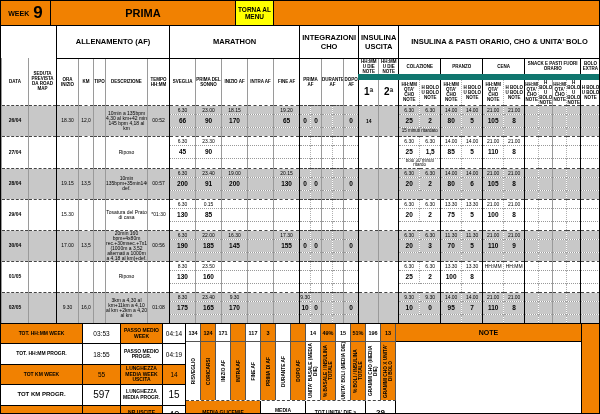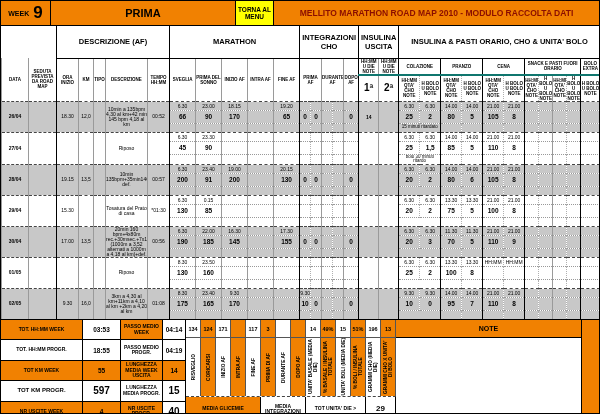--- a/index.html
+++ b/index.html
@@ -18,21 +18,21 @@
   
   table{border-collapse:collapse;table-layout:fixed;width:598px;}
   th,td{padding:0;overflow:hidden;vertical-align:middle;text-align:center;border-left:1px solid #9a9a9a;}
   .b-k{border-left:1px solid #000 !important;}
   .b-m{border-left:1px solid #9a9a9a !important;}
   .b-d{border-left:1px dotted #b0b0b0 !important;}
   thead th{font-weight:bold;background:#fff;}
   .ghead th{font-size:7.5px;height:32px;border-bottom:1px solid #000;}
   .ghead td.corner{background:#fff;border-left:none;}
   .shead1 th{font-size:4.5px;line-height:5px;height:14px;font-weight:bold;}
-  .shead2 th{font-size:4.5px;line-height:5px;height:24px;border-top:2px solid #0f766e;}
+  .shead2 th{font-size:4.5px;line-height:5px;height:24px;border-top:6px solid #0f766e;}
   .pre{white-space:pre-line;}
   .big-ord{font-size:10px !important;line-height:24px !important;}
   tbody tr.r-t td{height:9px;font-size:5px;border-top:1px dashed #444;}
   tbody tr.r-v td{height:13px;font-size:6.5px;font-weight:bold;border-top:1px dotted #999;}
   tbody tr.r-n td{height:9px;font-size:4.5px;line-height:4.5px;border-top:1px dotted #999;}
   tbody td.info{font-size:4.5px;line-height:5px;}
   tbody td.c-data{font-size:8px;font-weight:bold;}
   tbody td.c-ora,tbody td.c-km,tbody td.c-tempo{font-size:5.5px;font-weight:normal;}
   tbody td.bas{font-size:6.5px;font-weight:bold;}
   tbody tr.shaded td{background:#C8C8C8;}
@@ -40,21 +40,21 @@
 
   
   .summary{display:flex;height:102px;border-top:1px solid #000;background:#fff;}
   .or{background:#F18101;}
   .wh{background:#fff;}
   .sum-left{width:185px;display:flex;flex-direction:column;}
   .srow{flex:1;display:flex;border-bottom:1px solid #000;}
   .srow:last-child{border-bottom:none;}
   .sl,.sv{display:flex;align-items:center;justify-content:center;border-right:1px solid #000;text-align:center;}
   .sl{font-weight:bold;font-size:5px;line-height:5.5px;}
-  .sv{font-weight:bold;font-size:6.5px;}
+  .sv{font-weight:normal;font-size:6.5px;}
   .big{font-size:10px !important;}
   .w-l1{width:82px;}.w-v1{width:38px;}.w-l2{width:42px;}.w-v2{width:23px;}
   .sum-mid{width:210px;display:flex;flex-direction:column;}
   .stat-cols{display:flex;height:76px;}
   .stat-col{width:15px;display:flex;flex-direction:column;border-right:1px solid #555;}
   .stat-val{height:18px;border-bottom:1px solid #555;font-size:5.5px;font-weight:bold;display:flex;align-items:center;justify-content:center;}
   .stat-label{flex:1;display:flex;align-items:center;justify-content:center;overflow:hidden;}
   .stat-label span{writing-mode:vertical-rl;transform:rotate(180deg);font-size:4.8px;line-height:5px;font-weight:bold;text-align:center;}
   .stat-footer{height:26px;display:flex;border-top:1px dashed #444;}
   .sf{display:flex;align-items:center;justify-content:center;font-weight:bold;font-size:5px;line-height:5.5px;border-right:1px solid #000;text-align:center;}
@@ -69,21 +69,20 @@
 
 <div class="page">
 
   <div class="topbar">
     <div class="tb-week">
       <span class="wk">WEEK</span>
       <span class="num">9</span>
     </div>
     <div class="tb-name">PRIMA</div>
     <div class="tb-menu">TORNA AL MENU</div>
-    <div class="tb-title">MELLITO MARATHON ROAD MAP 2010 - MODULO RACCOLTA DATI</div>
   </div>
 
   <table>
     <colgroup>
       <col style="width:27px">
         <col style="width:28px">
         <col style="width:22px">
         <col style="width:15px">
         <col style="width:12px">
         <col style="width:42px">
@@ -108,21 +107,21 @@
         <col style="width:21px">
       <col style="width:14px">
         <col style="width:14px">
         <col style="width:14px">
         <col style="width:14px">
       <col style="width:19px">
     </colgroup>
     <thead>
       <tr class="ghead">
         <td class="corner" colspan="2"></td>
-        <th colspan="5" class="b-k">DESCRIZIONE (AF)</th>
+        <th colspan="5" class="b-k">ALLENAMENTO (AF)</th>
         <th colspan="5" class="b-k">MARATHON</th>
         <th colspan="5" class="b-k pre">INTEGRAZIONI CHO</th>
         <th colspan="2" class="b-k pre">INSULINA USCITA</th>
         <th colspan="11" class="b-k">INSULINA &amp; PASTI ORARIO, CHO &amp; UNITA' BOLO</th>
       </tr>
       <tr class="shead1">
         <th rowspan="2">DATA</th>
         <th rowspan="2" class="b-m">SEDUTA PREVISTA DA ROAD MAP</th>
         <th rowspan="2" class="b-k">ORA INIZIO</th>
         <th rowspan="2" class="b-m">KM</th>

